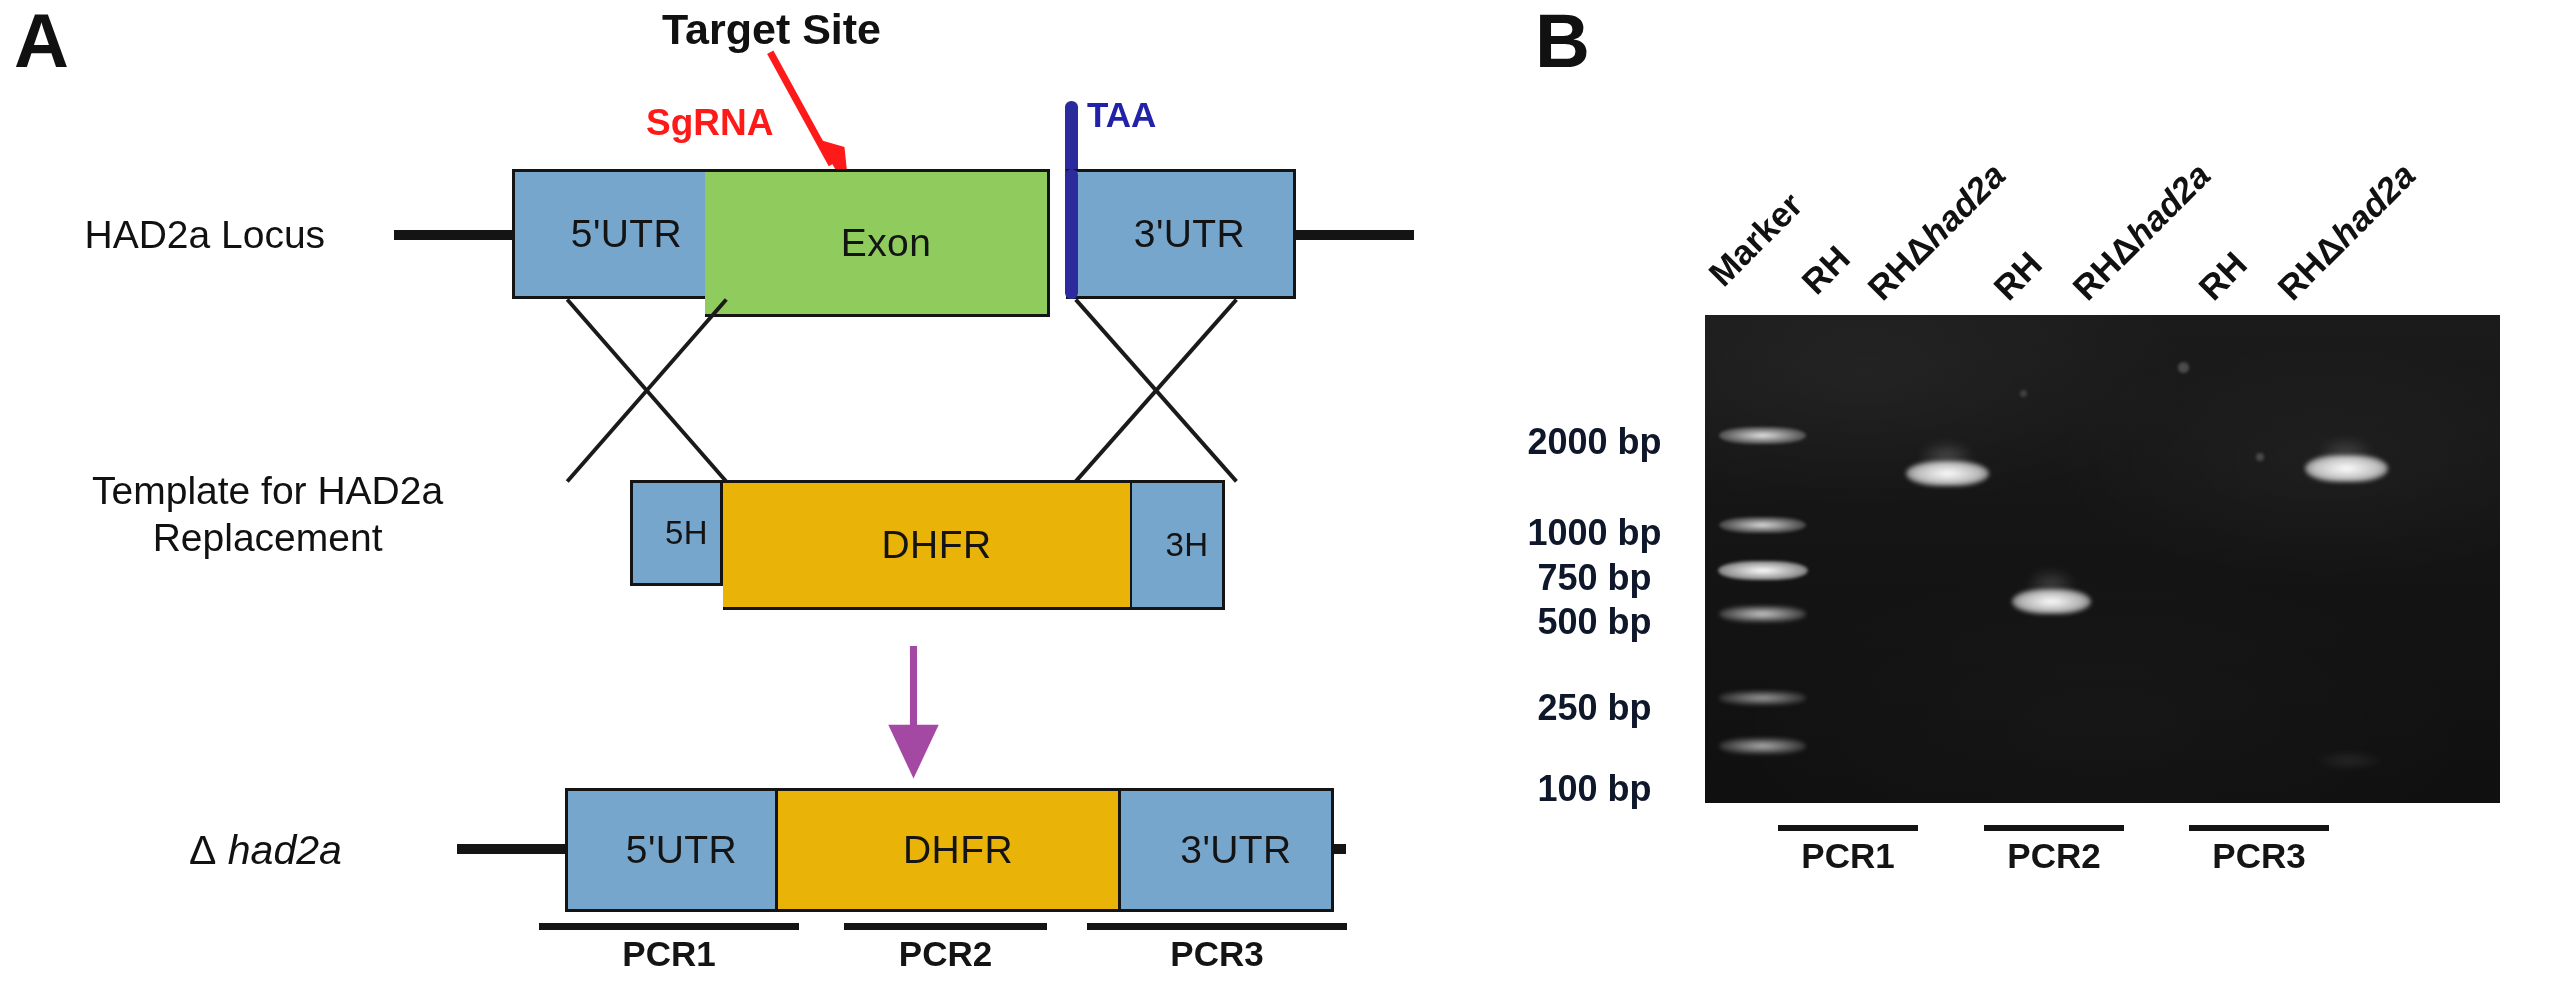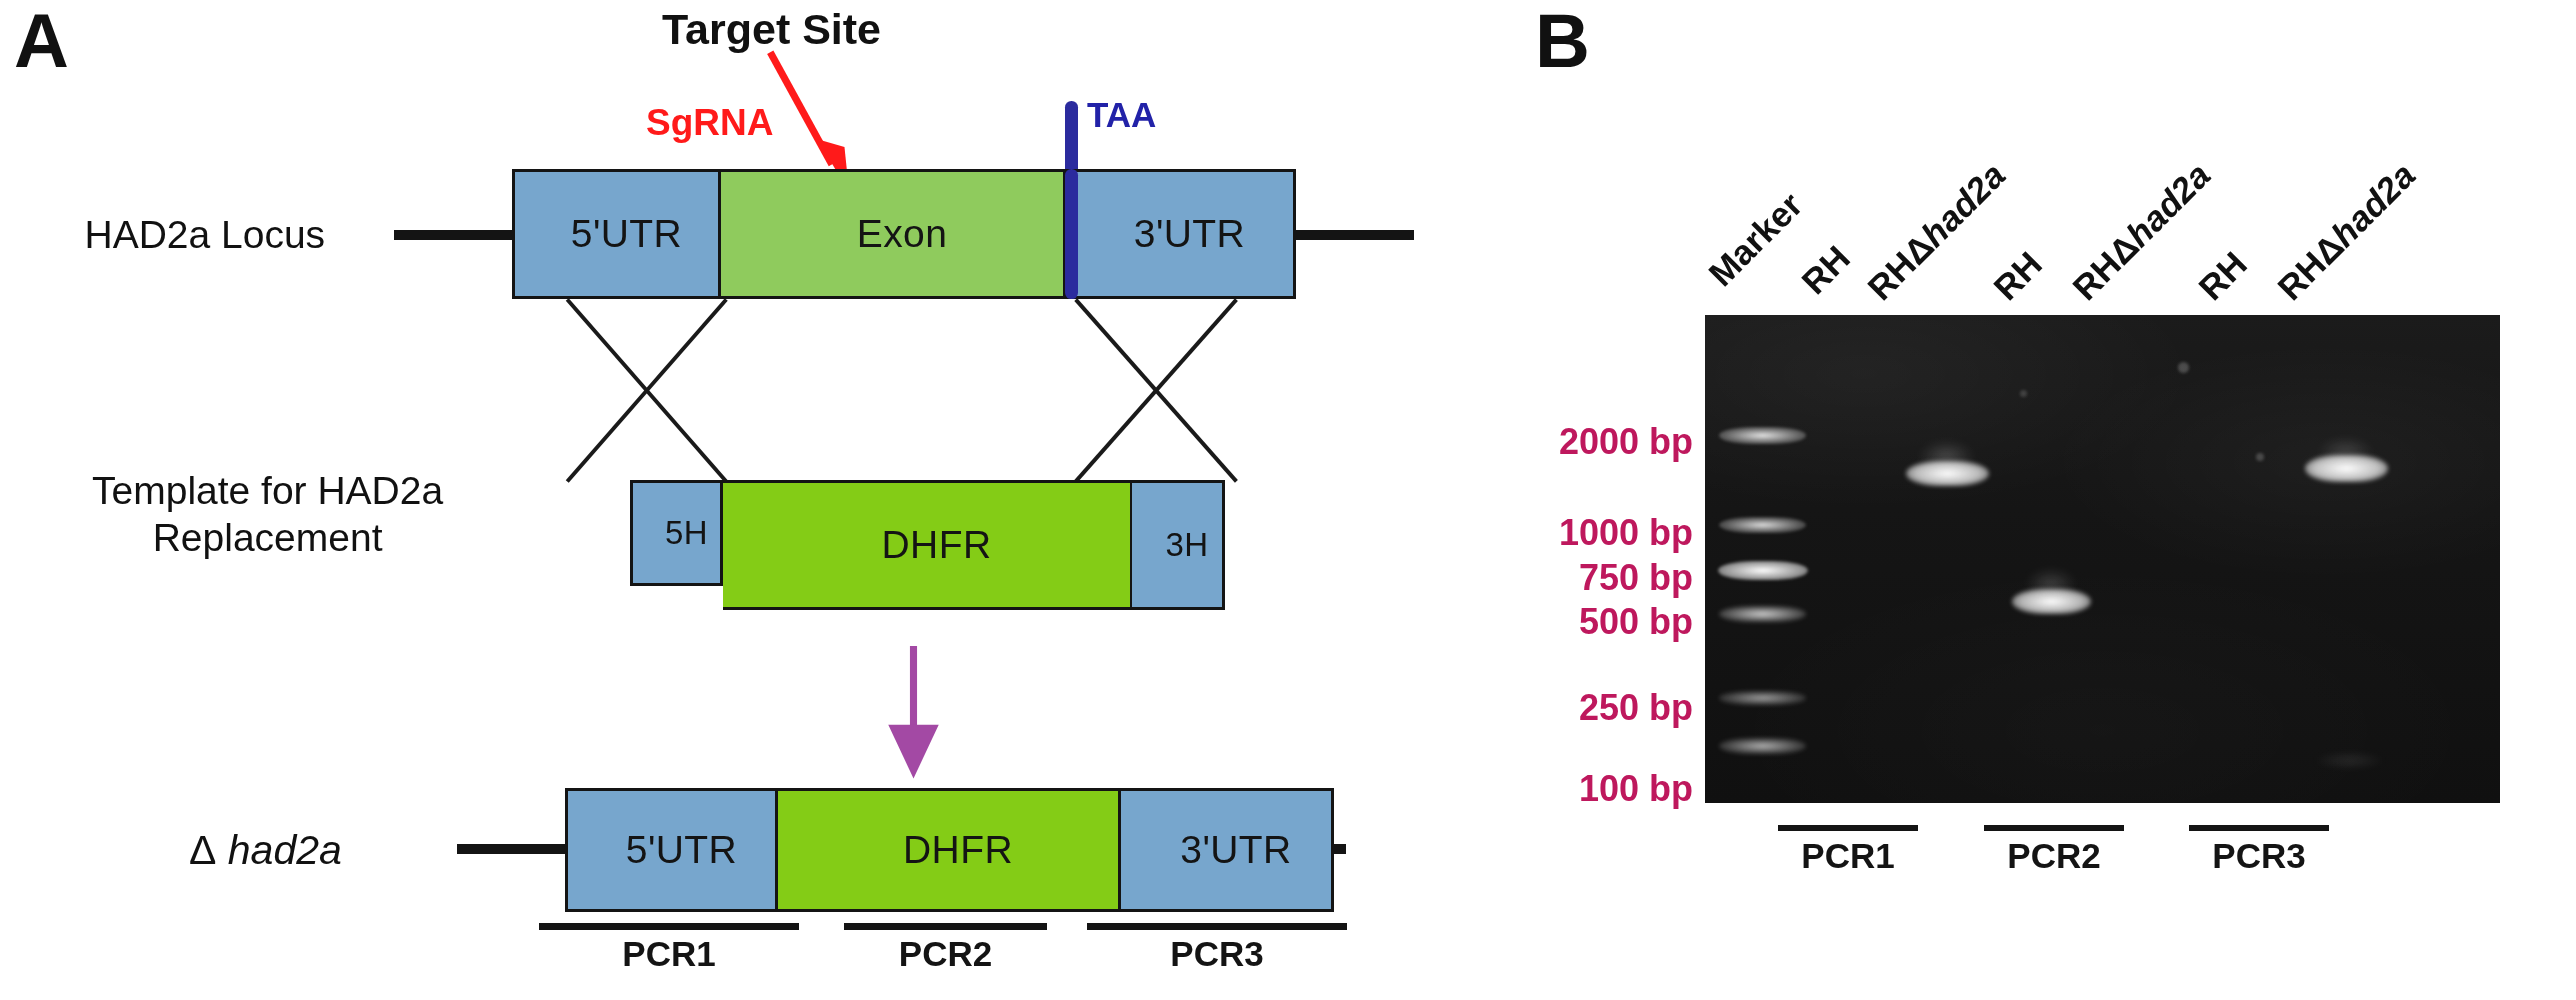--- a/index.html
+++ b/index.html
@@ -8,42 +8,42 @@
   .abs{position:absolute;}
   .panel-letter{font-size:76px;font-weight:bold;line-height:1;color:#111;}
   
   #panelA{left:0;top:0;width:1496px;height:1000px;}
   .row-label{font-size:39px;font-weight:500;color:#111;line-height:1.15;text-align:center;}
   .seg{position:absolute;box-sizing:border-box;border:3.9px solid #141414;
        display:flex;align-items:center;justify-content:center;
        font-size:39px;color:#141414;letter-spacing:0.4px;padding-left:20px;}
   .seg.blue{background:#77a6cd;}
   .seg.green{background:#8fcb5d;}
-  .seg.orange{background:#84cc16;}
+  .seg.orange{background:#eab308;}
   .seg.noleft{border-left:none;}
   .flank{position:absolute;background:#141414;height:9.5px;}
   .pcrline{position:absolute;background:#141414;height:7px;}
   .pcrlabel{position:absolute;font-size:35px;font-weight:bold;color:#141414;text-align:center;}
   .sgrna{position:absolute;font-size:37px;font-weight:bold;color:#ff1a1a;letter-spacing:0px;}
   .taa{position:absolute;font-size:35px;font-weight:bold;color:#2222a8;}
   .taa-bar{position:absolute;width:13.4px;background:#2b2b9e;border-radius:6.3px;}
   .target-site{position:absolute;font-size:43px;font-weight:bold;color:#111;white-space:nowrap;}
   .delta-label{position:absolute;font-size:41px;color:#111;white-space:nowrap;}
   .delta-label i{font-style:italic;}
   
   #panelB{left:1496px;top:0;width:1080px;height:1000px;}
   .gel{position:absolute;background:#121212;overflow:hidden;}
   .gelnoise{position:absolute;inset:0;
       background:
         radial-gradient(ellipse 60% 40% at 20% 12%, rgba(255,255,255,.045), transparent 70%),
         radial-gradient(ellipse 50% 35% at 78% 30%, rgba(255,255,255,.035), transparent 70%),
         radial-gradient(ellipse 70% 50% at 50% 85%, rgba(255,255,255,.02), transparent 70%),
         linear-gradient(180deg,#1b1b1b 0%,#151515 40%,#101010 100%);}
   .band{position:absolute;border-radius:46%/60%;}
-  .laddertick{font-size:36px;font-weight:bold;color:#be185d;position:absolute;text-align:right;white-space:nowrap;}
+  .laddertick{font-size:36px;font-weight:bold;color:#0f172a;position:absolute;text-align:center;white-space:nowrap;}
   .lanelabel{position:absolute;font-size:35px;font-weight:bold;color:#111;
              transform-origin:0 50%;transform:rotate(-45deg);white-space:nowrap;}
   .lanelabel i{font-style:italic;}
   .pcrline-b{position:absolute;background:#141414;height:6.3px;}
   .pcrlabel-b{position:absolute;font-size:35px;font-weight:bold;color:#141414;text-align:center;}
 </style>
 </head>
 <body>
 
 <div class="abs" id="panelA">
@@ -61,21 +61,21 @@
 
   <div class="taa-bar" style="left:1065px;top:101px;height:102px;"></div>
   <div class="taa" style="left:1087px;top:95px;">TAA</div>
 
   <div class="abs row-label" style="left:15.8px;top:213px;width:378px;">HAD2a Locus</div>
 
   <div class="flank" style="left:394px;top:230px;width:122px;"></div>
   <div class="flank" style="left:1292px;top:230px;width:122px;"></div>
 
   <div class="seg blue" style="left:512px;top:169px;width:209px;height:130px;">5'UTR</div>
-  <div class="seg green noleft" style="left:721px;top:169px;width:345px;height:130px;">Exon</div>
+  <div class="seg green noleft" style="left:705px;top:169px;width:345px;height:148px;">Exon</div>
   <div class="seg blue noleft" style="left:1066px;top:169px;width:230px;height:130px;">3'UTR</div>
 
   <div class="taa-bar" style="left:1065px;top:169px;height:130px;"></div>
 
   <svg class="abs" style="left:504px;top:298px;width:835px;height:185px;" viewBox="0 0 1060 235">
     <line x1="80" y1="2" x2="282" y2="233" stroke="#1a1a1a" stroke-width="5"></line>
     <line x1="282" y1="2" x2="80" y2="233" stroke="#1a1a1a" stroke-width="5"></line>
     <line x1="726" y1="2" x2="930" y2="233" stroke="#1a1a1a" stroke-width="5"></line>
     <line x1="930" y1="2" x2="726" y2="233" stroke="#1a1a1a" stroke-width="5"></line>
   </svg>

